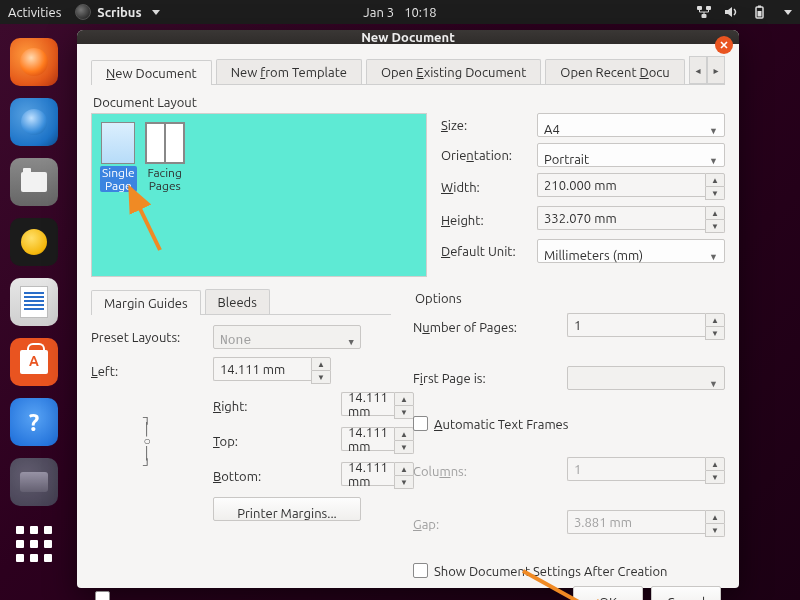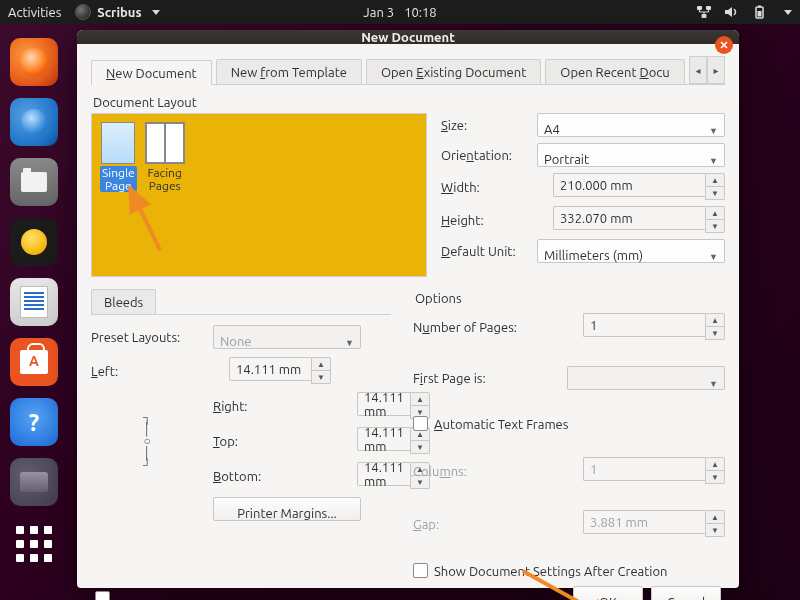--- a/index.html
+++ b/index.html
@@ -154,21 +154,21 @@
   }
   .scroll-btn{width:16px;height:26px;border:1px solid #cfcfcf;background:#eceae8;display:flex;align-items:center;justify-content:center;font-size:10px;color:#555;cursor:pointer;}
   .uline{text-decoration:underline;}
   
   .section-label { margin: 10px 0 4px 2px; }
   .doclayout {
     display:flex; gap: 14px;
   }
   .layout-box {
     border:1px solid #d0cfcd;
-    background:#eab308;
+    background:#5eead4;
     width: 318px; height: 146px;
     padding: 8px;
     display:flex; gap:8px; align-items:flex-start;
     position:relative;
   }
   .layout-item{ text-align:center; font-size:12px; cursor:pointer;}
   .layout-thumb{
     width:32px;height:40px; border:1px solid #888;
     background:linear-gradient(#dbeffd,#b7dcf9);
     margin:0 auto 2px;
@@ -190,21 +190,21 @@
   }
   .sel, .inp, .btn {
     height:24px; border:1px solid #c9c7c5; background:#fdfdfd;
     display:flex; align-items: flex-end; padding:0 6px;
     font-size:13px; border-radius:2px;
     box-sizing:border-box;
   }
   .sel{ justify-content:space-between; cursor:pointer;}
   .sel .tri, .spintri{ font-size:9px;color:#666;}
   .spin{ display:flex; }
-  .spin .val{ flex:1; border:1px solid #c9c7c5; border-right:none; height:24px; display:flex;align-items:center;padding:0 6px;border-radius:2px 0 0 2px; box-sizing:border-box;margin-left:16px;}
+  .spin .val{ flex:1; border:1px solid #c9c7c5; border-right:none; height:24px; display:flex;align-items:center;padding:0 6px;border-radius:2px 0 0 2px; box-sizing:border-box;}
   .spin .btns{ display:flex;flex-direction:column;}
   .spin .sb{ width:18px;height:12px;border:1px solid #c9c7c5;background:#f1f0ee;display:flex;align-items:center;justify-content:center;font-size:8px;color:#555;cursor:pointer;}
   .spin .sb:first-child{border-radius:0 2px 0 0;}
   .spin .sb:last-child{border-top:none;border-radius:0 0 2px 0;}
   .row-main{
     display:flex; gap: 22px; margin-top: 12px;
   }
   .col{ flex:1; }
   .innertabs{ display:flex; border-bottom:1px solid #cfcfcf; }
   .innertab{ padding:5px 12px; border:1px solid #cfcfcf;border-bottom:none;background:#eceae8;margin-right:4px;border-radius:2px 2px 0 0;cursor:pointer;}
@@ -413,25 +413,26 @@
               <span>Millimeters (mm)</span>
               <span class="tri">▼</span>
             </div>
         </div>
       </div>
 
       <div class="row-main">
 
         <div class="col" style="max-width:300px;">
           <div class="innertabs">
+            <div class="innertab active">Margin Guides</div>
             <div class="innertab">Bleeds</div>
           </div>
           <div class="margin-grid">
             <div>Preset Layouts:</div>
-            <div class="sel disabled" style="grid-column:2/4;background:#f2f1ef;color:#a0a0a0;">
+            <div class="sel disabled" style="grid-column:2/4;background:#f2f1ef;color:#a0a0a0;font-family:Liberation Mono, monospace;">
                 <span>None</span>
                 <span class="tri">▼</span>
               </div>
 
             <div><span class="uline">L</span>eft:</div>
             <div class="spin">
                 <div class="val">14.111 mm</div>
                 <div class="btns">
                   <div class="sb">▲</div>
                   <div class="sb">▼</div>

